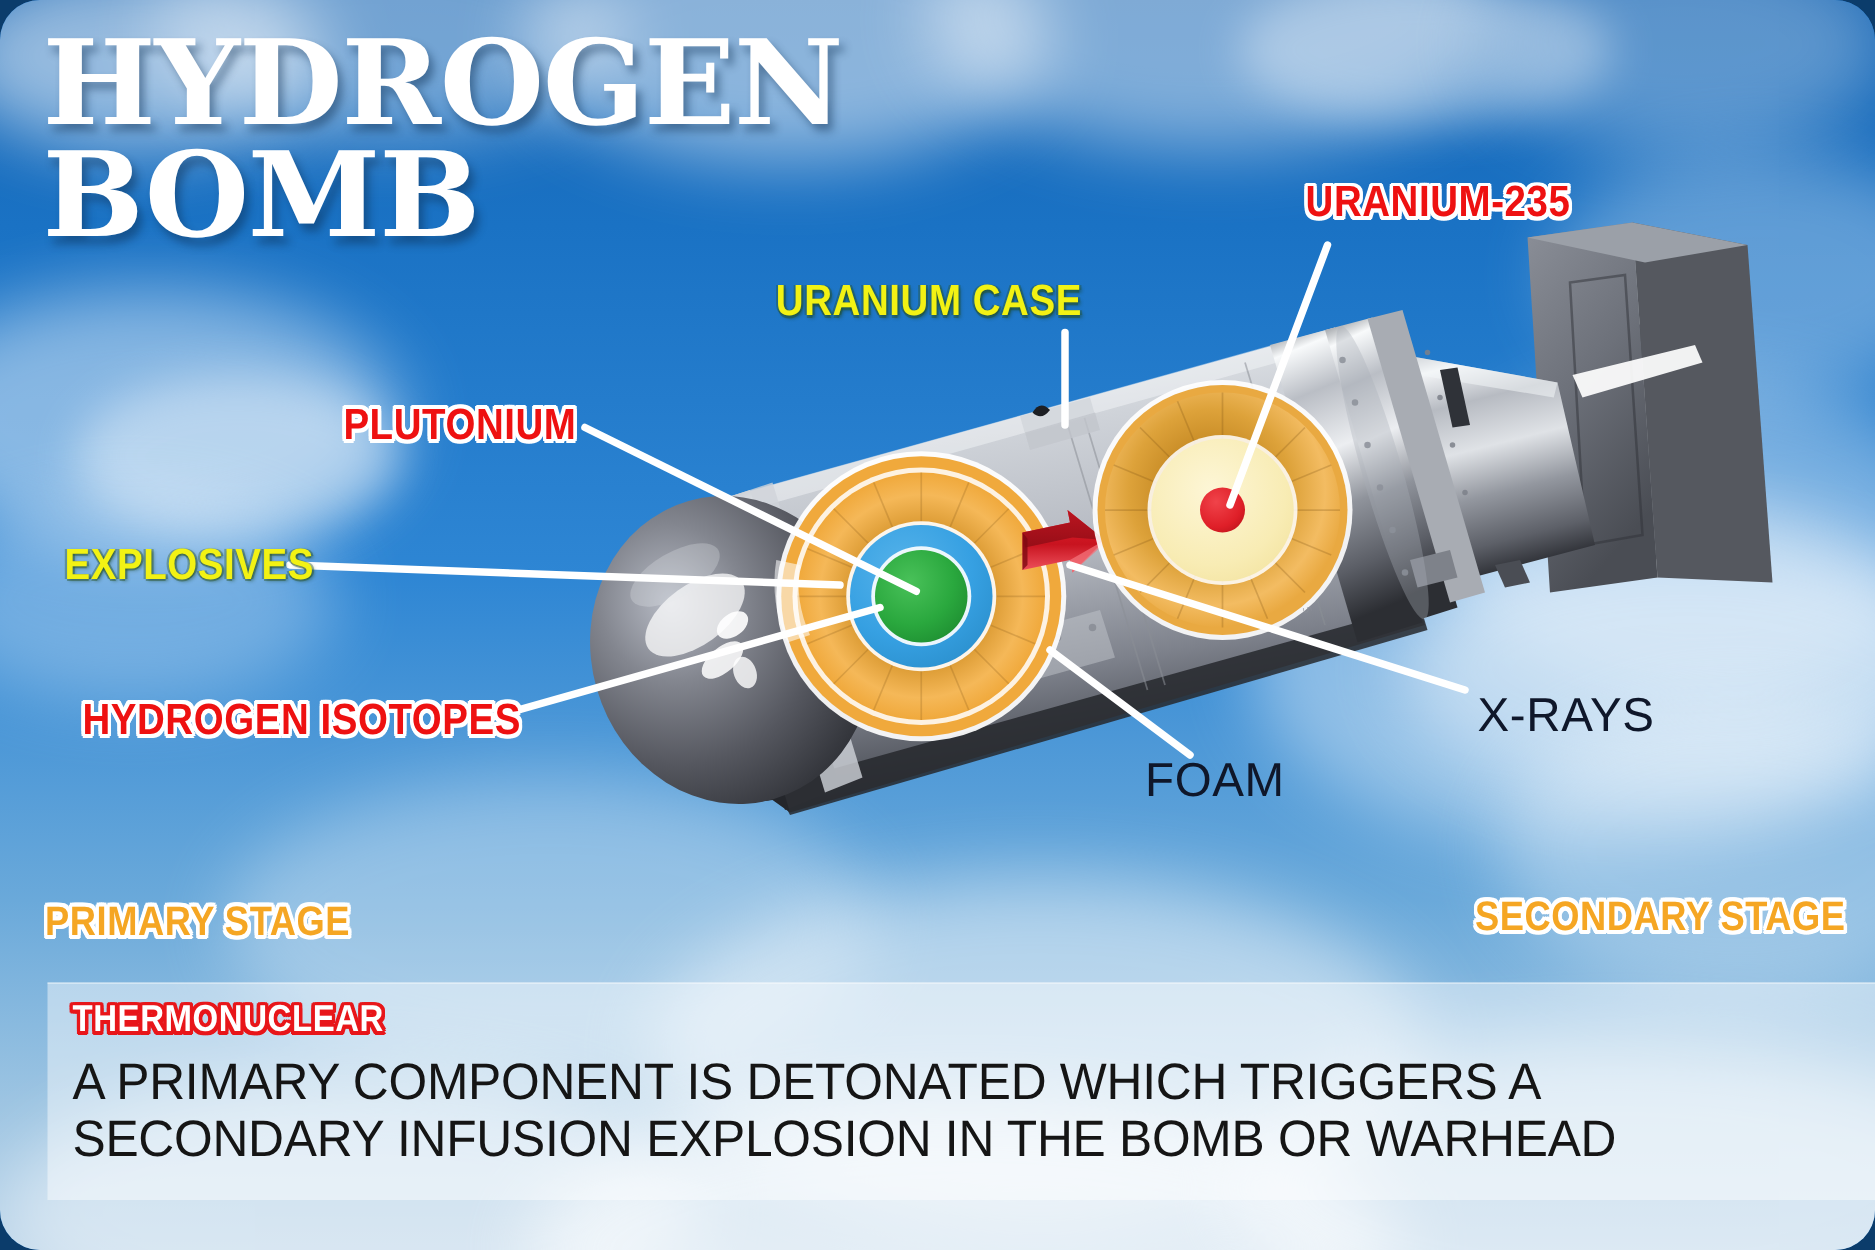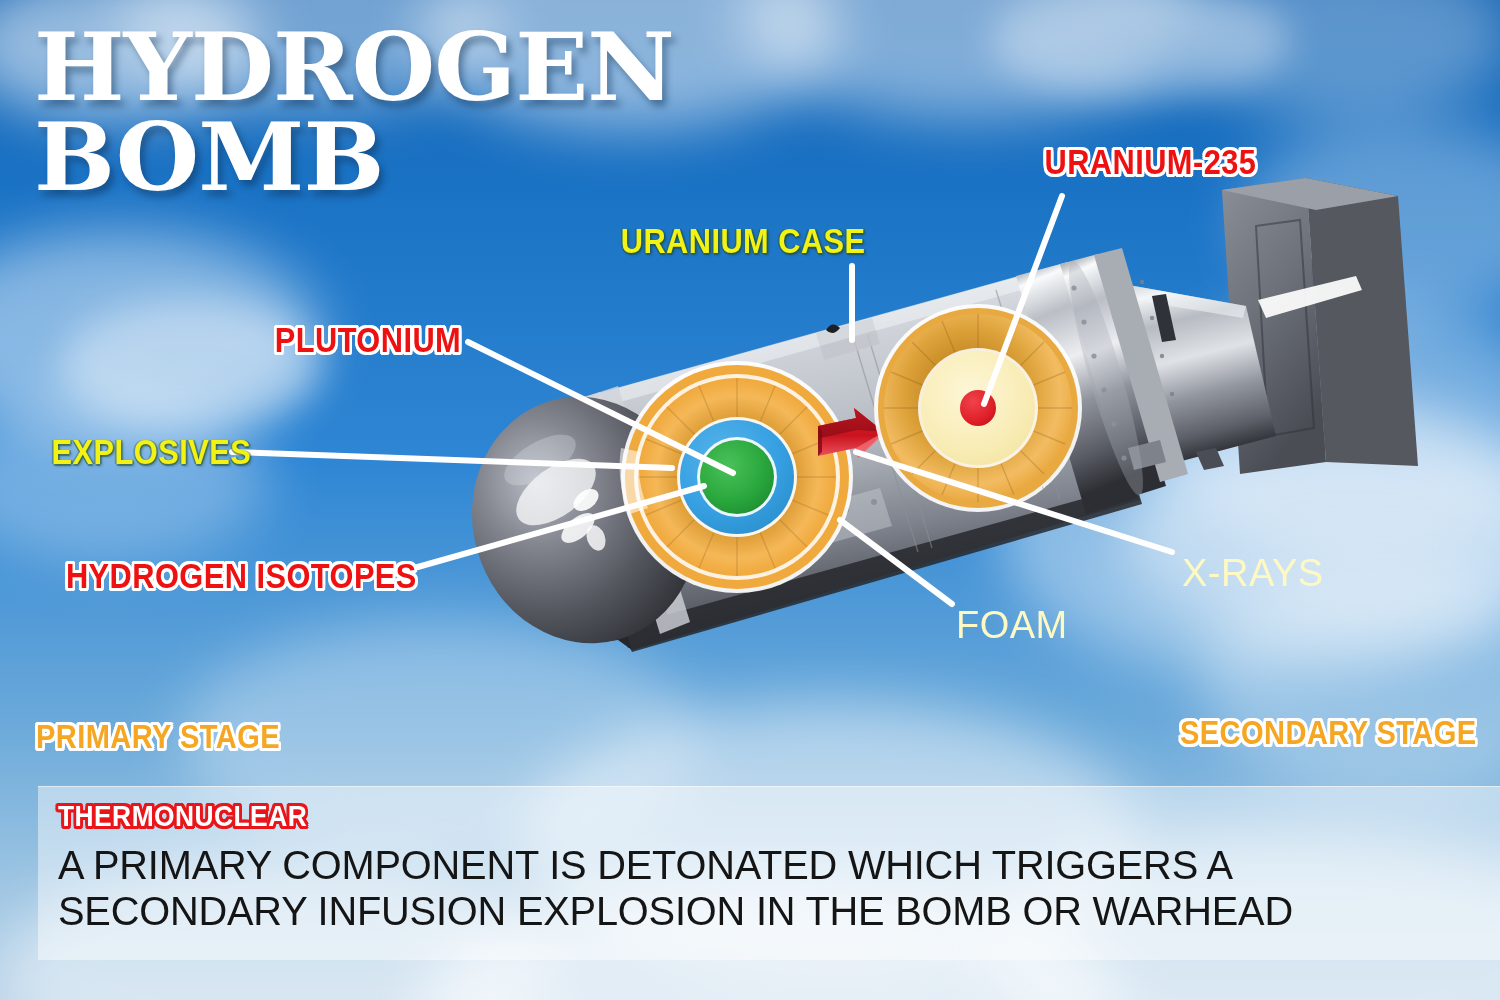--- a/index.html
+++ b/index.html
@@ -2,20 +2,21 @@
 <html><head>
 <meta charset="utf-8">
 <title>Hydrogen Bomb Infographic</title>
 <style>
   html,body{margin:0;padding:0;background:#0b3c6b;}
   *{box-sizing:border-box;}
   #stage{
     position:relative;width:1500px;height:1000px;overflow:hidden;
     font-family:"Liberation Sans", sans-serif;
     background:#1b74c6;
+    border-radius:32px;
   }
   
   .sky{position:absolute;inset:0;
     background:
       linear-gradient(to bottom,
         #1565b4 0%, #1a72c4 18%, #2e86d4 46%, #6aa9da 72%, #9cc4e2 88%, #b9d3e8 100%);
   }
   .cloud{position:absolute;border-radius:50%;filter:blur(18px);background:#ffffff;}
   .cloud.soft{filter:blur(28px);}
 
@@ -52,21 +53,21 @@
       -3px -2px #fff, 3px -2px #fff, -3px 2px #fff, 3px 2px #fff,
       -2px -3px #fff, 2px -3px #fff, -2px 3px #fff, 2px 3px #fff;
   }
   .lbl.yellow{
     color:#f2f214;font-size:35px;letter-spacing:.5px;
     text-shadow:
       -2px 0 rgba(40,80,30,.35), 2px 0 rgba(40,80,30,.35),
       0 2px rgba(40,80,30,.4), 2px 2px 3px rgba(20,60,20,.45);
   }
   .lbl.plain{
-    transform:none;font-weight:400;color:#fef9c3;font-size:38px;
+    transform:none;font-weight:400;color:#0f172a;font-size:38px;
     letter-spacing:.5px;text-shadow:none;
     font-family:"Liberation Sans", sans-serif;
     text-align:right;
   }
   .lbl.orange{
     color:#f5a623;font-size:33px;letter-spacing:.5px;
     text-shadow:
       -3px 0 #fff, 3px 0 #fff, 0 -3px #fff, 0 3px #fff,
       -2px -2px #fff, 2px -2px #fff, -2px 2px #fff, 2px 2px #fff,
       -3px -2px #fff, 3px -2px #fff, -3px 2px #fff, 3px 2px #fff,
@@ -412,21 +413,21 @@
       <line x1="952" y1="604" x2="840" y2="520"></line>
     </g>
   </svg>
 
   <div class="lbl red" style="left:1030px;top:142px;">URANIUM-235</div>
   <div class="lbl yellow" style="left:604px;top:221px;">URANIUM CASE</div>
   <div class="lbl red" style="left:262px;top:320px;">PLUTONIUM</div>
   <div class="lbl yellow" style="left:38px;top:432px;">EXPLOSIVES</div>
   <div class="lbl red" style="left:42px;top:556px;">HYDROGEN ISOTOPES</div>
   <div class="lbl plain" style="left:1182px;top:552px;">X-RAYS</div>
-  <div class="lbl plain" style="left:956px;top:604px;">FOAM</div>
+  <div class="lbl plain" style="left:916px;top:604px;">FOAM</div>
 
   <div class="lbl orange" style="left:36px;top:718px;transform-origin:left center;">PRIMARY STAGE</div>
   <div class="lbl orange" style="left:1180px;top:714px;transform-origin:left center;">SECONDARY STAGE</div>
 
   <div id="panel">
     <div id="thermo">THERMONUCLEAR</div>
     <div id="blurb">A PRIMARY COMPONENT IS DETONATED WHICH TRIGGERS A SECONDARY INFUSION EXPLOSION IN THE BOMB OR WARHEAD</div>
   </div>
 
 </div>

